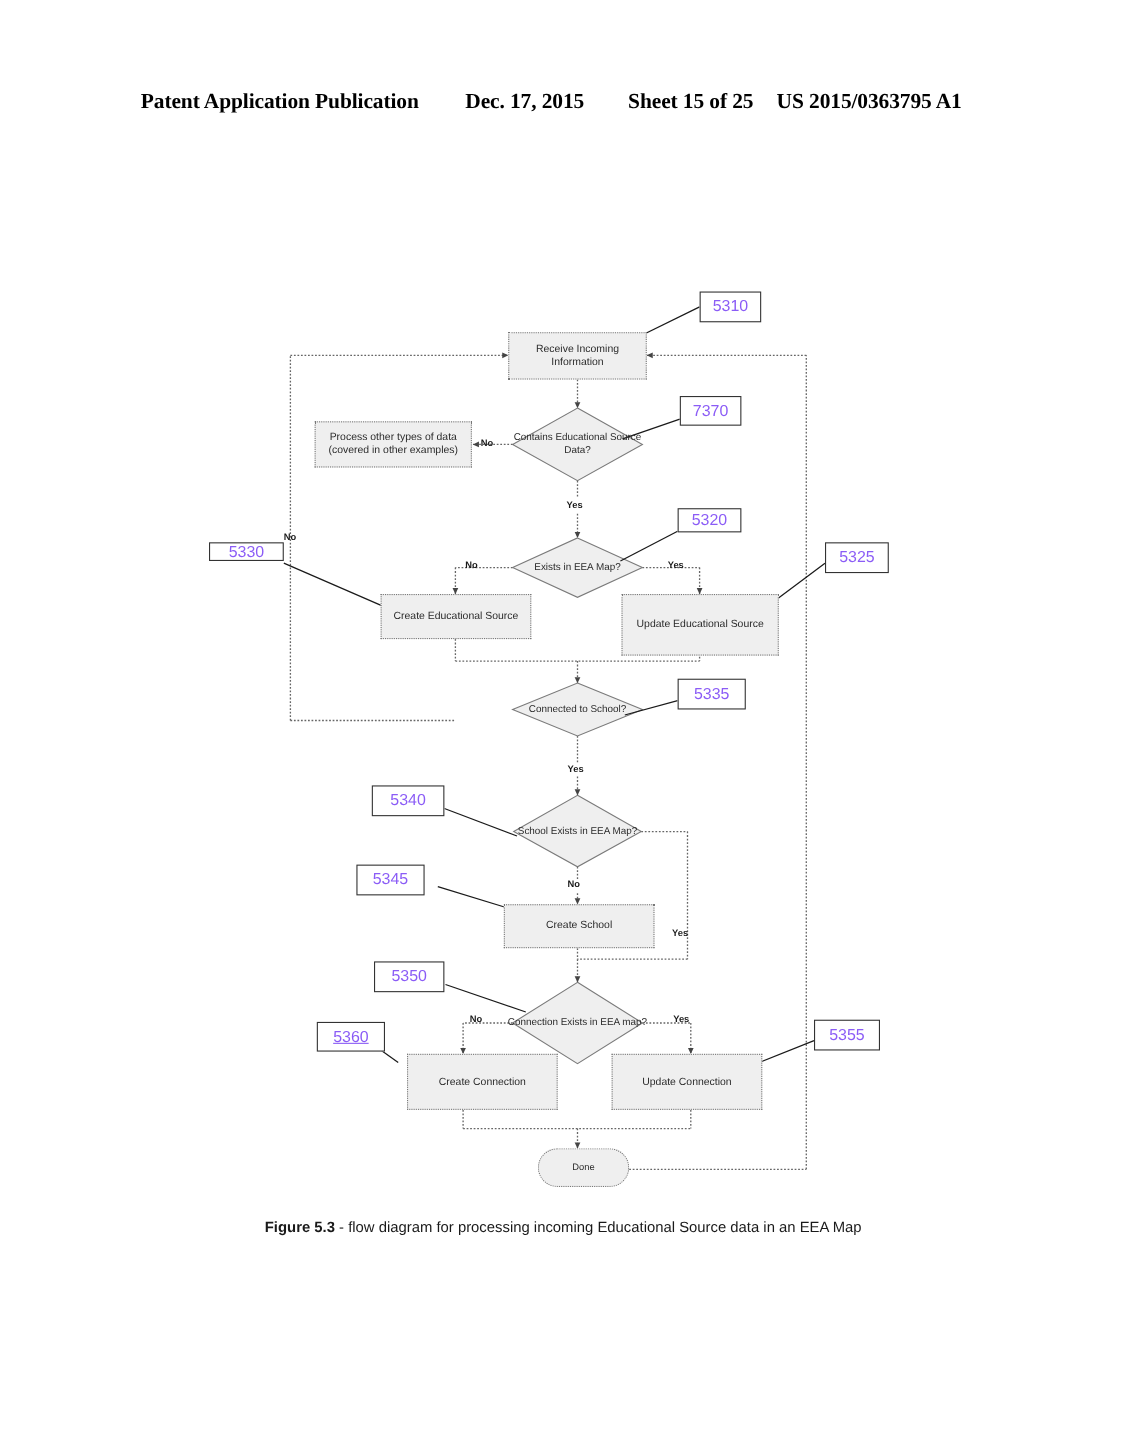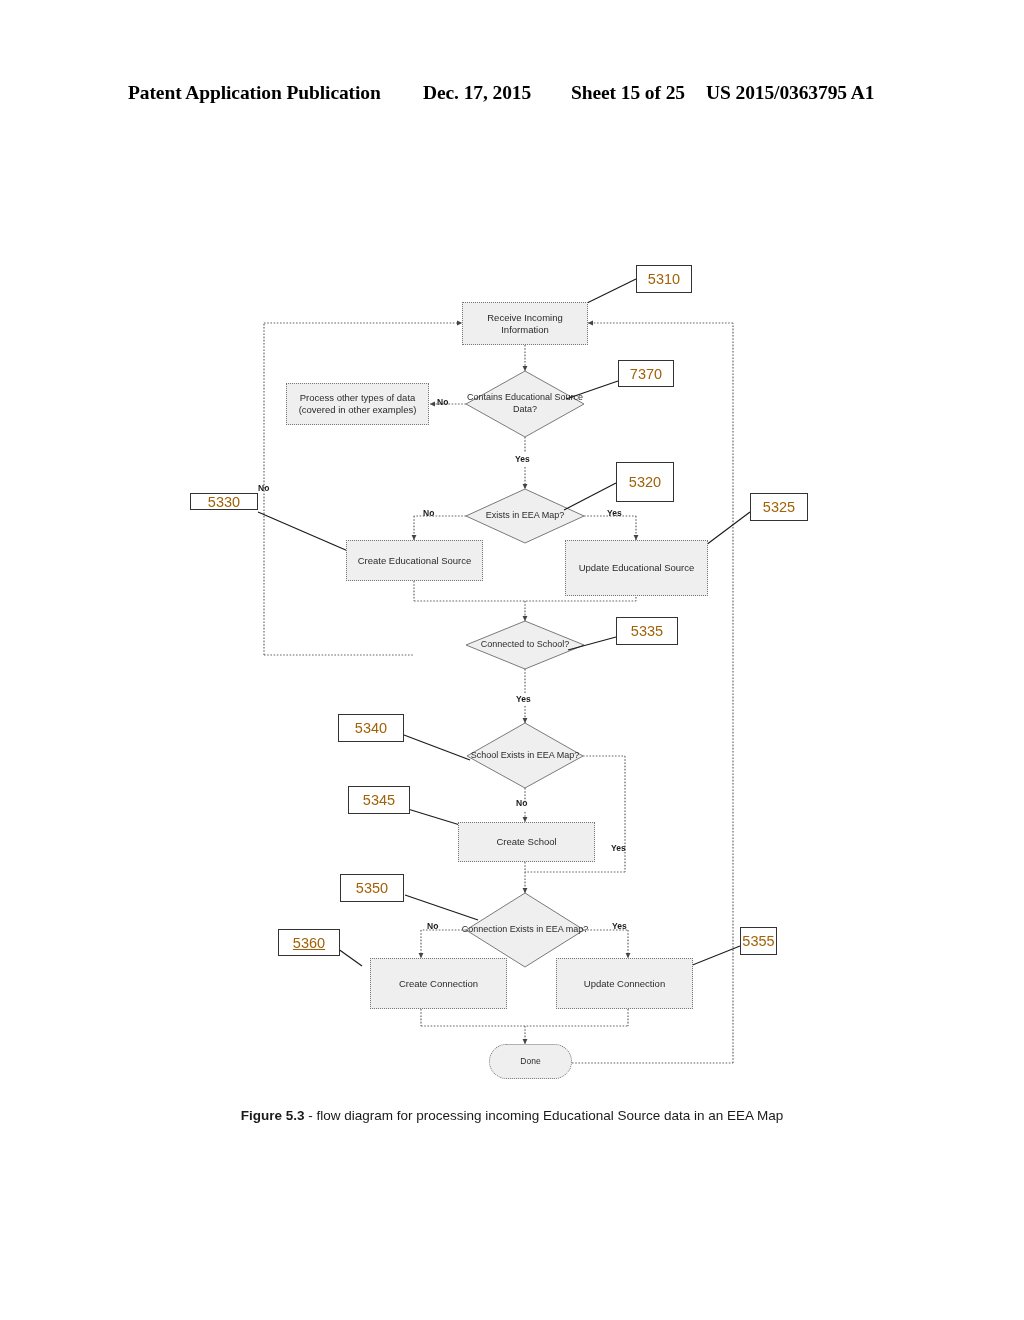--- a/index.html
+++ b/index.html
@@ -97,21 +97,21 @@
   .callout {
     position: absolute;
     box-sizing: border-box;
     border: 1px solid #333;
     background: #fff;
     display: flex;
     align-items: center;
     justify-content: center;
     font-family: "Liberation Sans", sans-serif;
     font-size: 14.5px;
-    color: #a16207;
+    color: #8b5cf6;
   }
 
   
   .edge-label {
     position: absolute;
     font-family: "Liberation Sans", sans-serif;
     font-size: 8.5px;
     font-weight: bold;
     color: #1a1a1a;
     white-space: nowrap;
@@ -294,35 +294,35 @@
   <div class="edge-label" style="left:611px; top:843px;">Yes</div>
 
   <div class="edge-label" style="left:427px; top:921px;">No</div>
 
   <div class="edge-label" style="left:612px; top:921px;">Yes</div>
 
   <div class="callout" style="left:636px; top:265px; width:56px; height:28px;">5310</div>
 
   <div class="callout" style="left:618px; top:360px; width:56px; height:27px;">7370</div>
 
-  <div class="callout" style="left:616px; top:462px; width:58px; height:40px;">5320</div>
+  <div class="callout" style="left:616px; top:462px; width:58px; height:22px;">5320</div>
 
   <div class="callout" style="left:750px; top:493px; width:58px; height:28px;">5325</div>
 
   <div class="callout" style="left:190px; top:493px; width:68px; height:17px;">5330</div>
 
   <div class="callout" style="left:616px; top:617px; width:62px; height:28px;">5335</div>
 
   <div class="callout" style="left:338px; top:714px; width:66px; height:28px;">5340</div>
 
-  <div class="callout" style="left:348px; top:786px; width:62px; height:28px;">5345</div>
+  <div class="callout" style="left:324px; top:786px; width:62px; height:28px;">5345</div>
 
   <div class="callout" style="left:340px; top:874px; width:64px; height:28px;">5350</div>
 
-  <div class="callout" style="left:740px; top:927px; width:37px; height:28px;">5355</div>
-
-  <div class="callout" style="left:278px; top:929px; width:62px; height:27px;text-decoration:underline;">5360</div>
+  <div class="callout" style="left:740px; top:927px; width:60px; height:28px;">5355</div>
+
+  <div class="callout" style="left:288px; top:929px; width:62px; height:27px;text-decoration:underline;">5360</div>
 
 </div>
 
 <div id="figure-caption">
   <span class="cap-strong">Figure 5.3</span><span> - flow diagram for processing incoming Educational Source data in an EEA Map</span>
 </div>
 
 </body></html>

